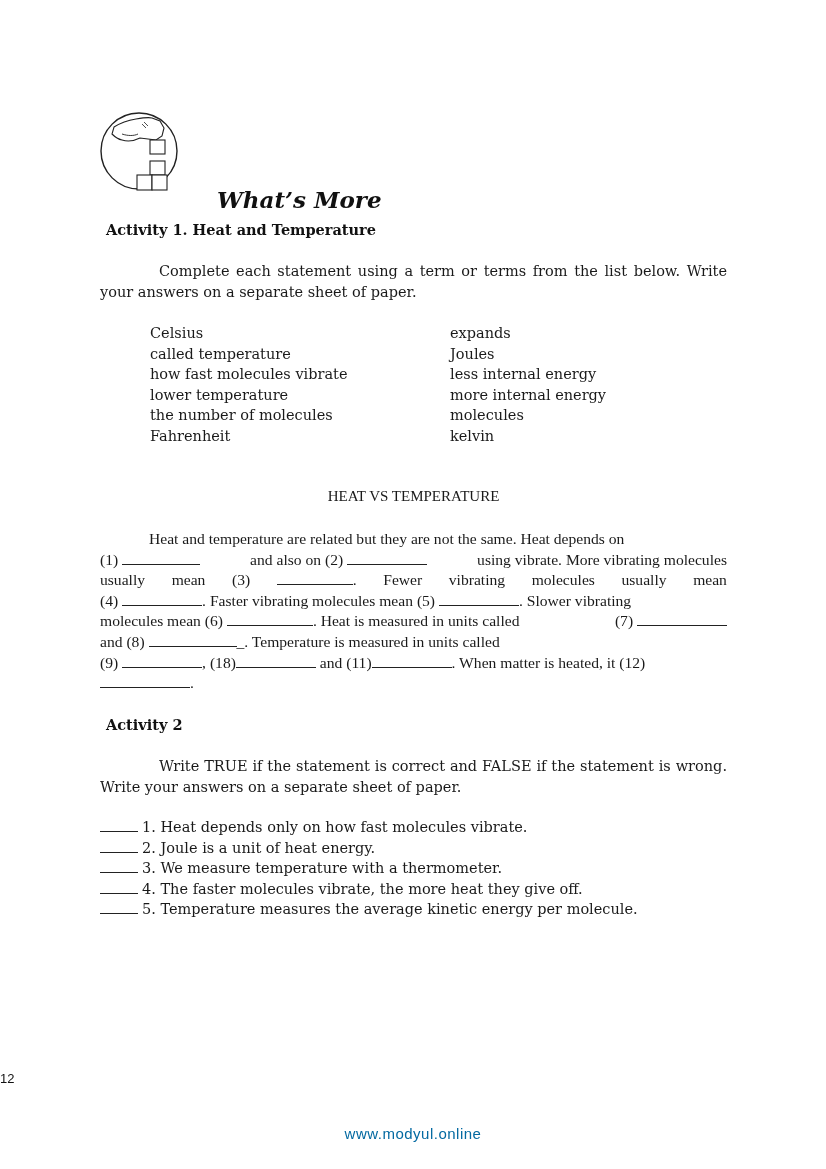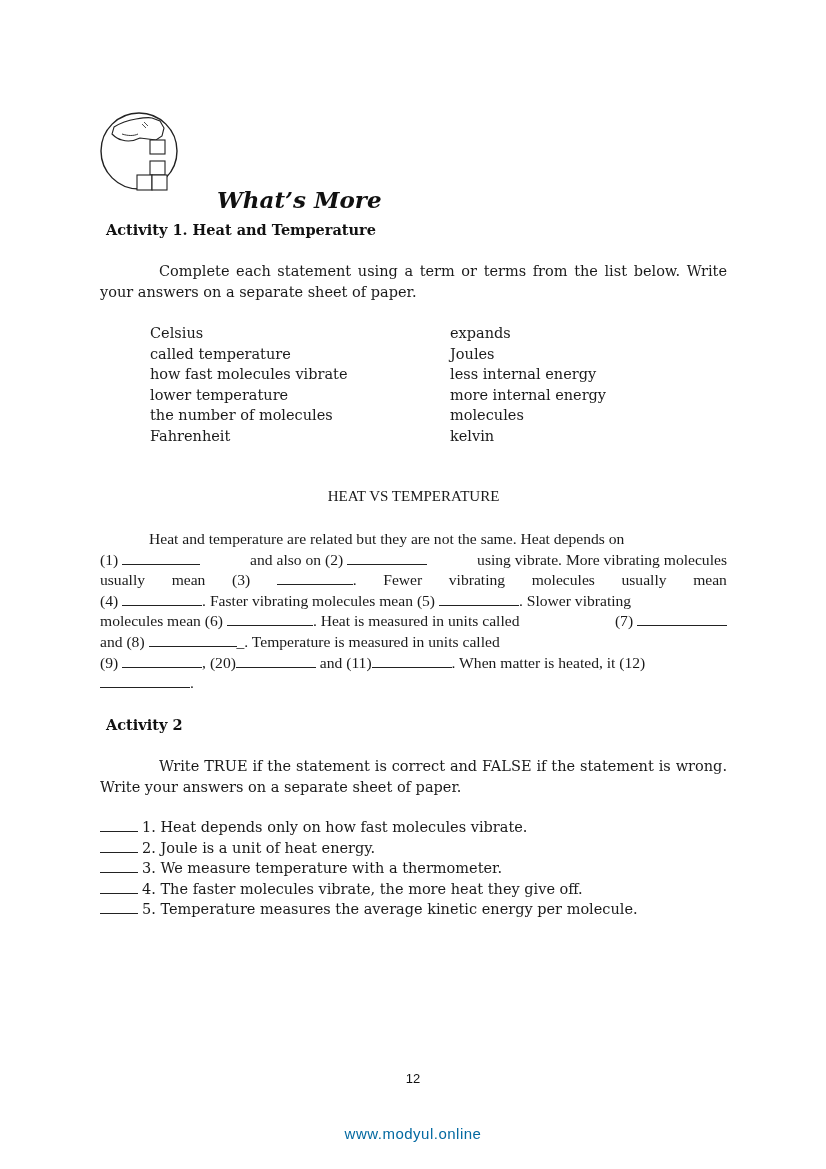--- a/index.html
+++ b/index.html
@@ -36,21 +36,21 @@
     position: absolute; left: 100px; top: 529px; width: 627px;
     font-family: "Liberation Serif", serif; font-size: 15.6px; line-height: 20.6px;
   }
   .passage .line { display: block; white-space: nowrap; height: 20.6px; }
   .passage .justify { display: flex; justify-content: space-between; }
   .blank { display: inline-block; border-bottom: 1px solid #222; height: 12px; vertical-align: baseline; }
   .tf-list { position: absolute; left: 100px; top: 817px; font-size: 14.5px; line-height: 20.6px; }
   .tf-item { white-space: nowrap; height: 20.6px; }
   .tf-blank { display: inline-block; width: 38px; border-bottom: 1px solid #222; height: 12px; margin-right: 4px; }
   .page-number {
-    position: absolute; left: 0; width: 826px; top: 1071px; text-align: center;
+    position: absolute; left: 0; width: 826px; top: 1071px; text-align: left;
     font-family: "Liberation Sans", sans-serif; font-size: 13px; color: #111;
   }
   .watermark {
     position: absolute; left: 0; width: 826px; top: 1125px; text-align: center;
     font-family: "Liberation Sans", sans-serif; font-size: 15px; color: #0369a1; letter-spacing: 0.5px;
   }
 </style>
 </head>
 <body>
 
@@ -119,21 +119,21 @@
     <span><span>(4)</span> <span class="blank" style="width:80px;"></span><span>. Faster vibrating molecules mean (5)</span> <span class="blank" style="width:80px;"></span><span>. Slower vibrating</span></span>
   </span>
   <span class="line justify">
     <span><span>molecules mean (6)</span> <span class="blank" style="width:86px;"></span><span>. Heat is measured in units called</span></span>
     <span><span>(7)</span> <span class="blank" style="width:90px;"></span></span>
   </span>
   <span class="line">
     <span>and (8)</span> <span class="blank" style="width:88px;"></span><span>_. Temperature is measured in units called</span>
   </span>
   <span class="line justify">
-    <span><span>(9)</span> <span class="blank" style="width:80px;"></span><span>, (20)</span><span class="blank" style="width:80px;"></span> <span>and (11)</span><span class="blank" style="width:80px;"></span><span>. When matter is heated, it (12)</span></span>
+    <span><span>(9)</span> <span class="blank" style="width:80px;"></span><span>, (18)</span><span class="blank" style="width:80px;"></span> <span>and (11)</span><span class="blank" style="width:80px;"></span><span>. When matter is heated, it (12)</span></span>
   </span>
   <span class="line">
     <span class="blank" style="width:90px;"></span><span>.</span>
   </span>
 </div>
 
 <div class="heading" style="top:716px;">Activity 2</div>
 
 <div class="para indent" style="top:756px;">Write TRUE if the statement is correct and FALSE if the statement is wrong. Write your answers on a separate sheet of paper.</div>
 

